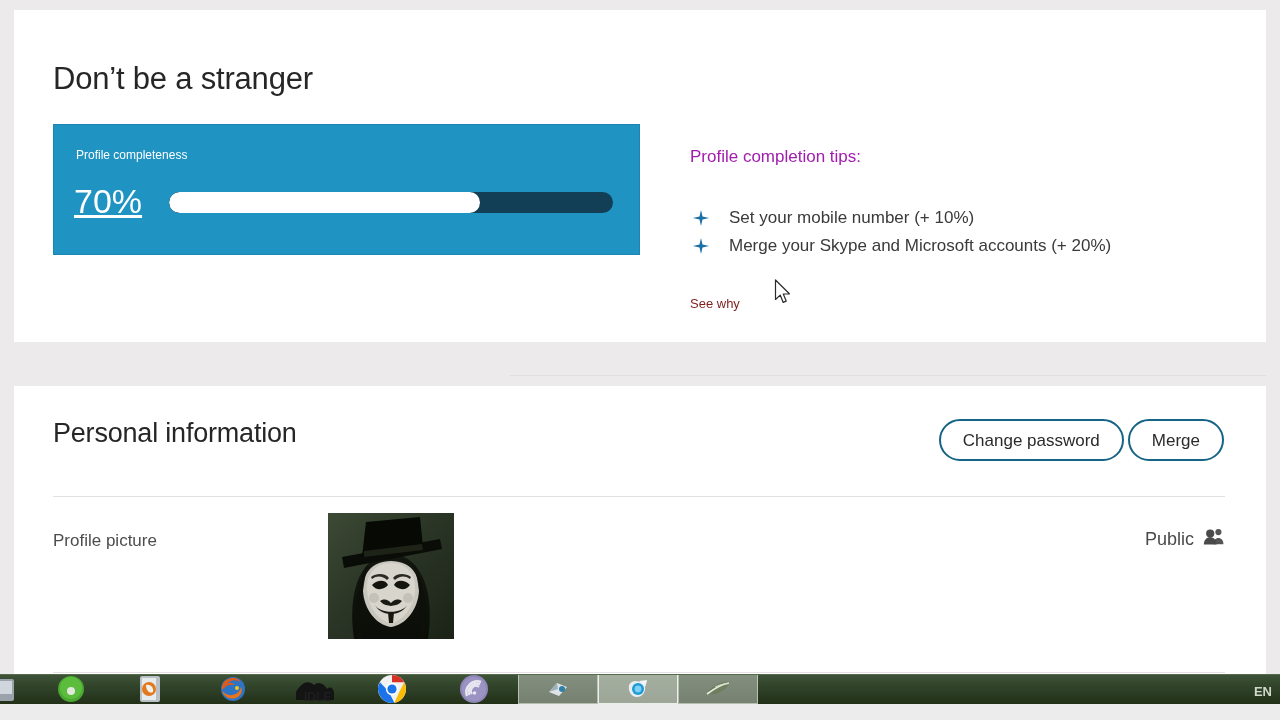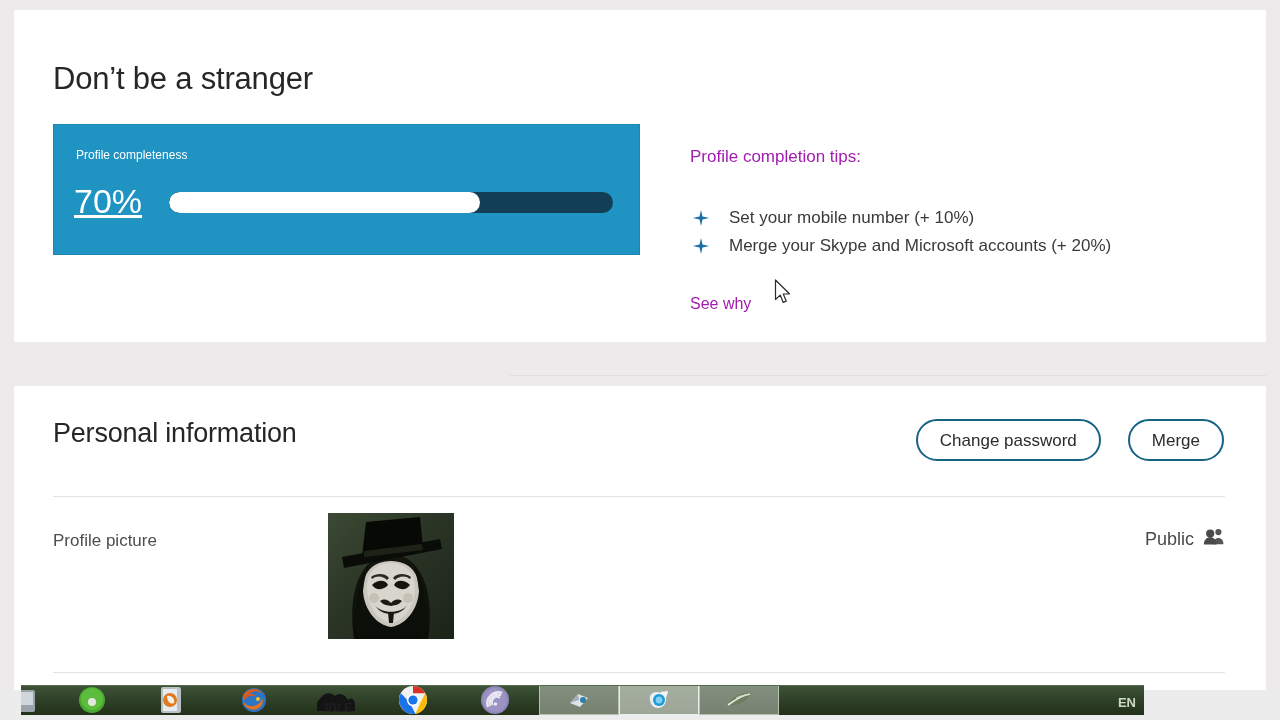--- a/index.html
+++ b/index.html
@@ -138,22 +138,22 @@
   .tip-text {
     color: #3a3a3a;
     font-size: 17px;
     line-height: 22px;
     white-space: nowrap;
   }
 
   .see-why {
     display: inline-block;
     margin-top: 33px;
-    color: #a21caf;
-    font-size: 16px;
+    color: #7f1d1d;
+    font-size: 13px;
     line-height: 22px;
     text-decoration: none;
     cursor: pointer;
   }
 
   
   .gap-strip {
     position: absolute;
     left: 0;
     top: 342px;
@@ -180,21 +180,21 @@
     top: 30px;
     font-size: 27px;
     line-height: 34px;
   }
 
   .header-actions {
     position: absolute;
     right: 42px;
     top: 33px;
     display: flex;
-    gap: 27px;
+    gap: 4px;
   }
 
   .pill-btn {
     height: 42px;
     padding: 0 22px;
     border: 2px solid #166485;
     border-radius: 21px;
     background: #ffffff;
     color: #2b2b2b;
     font-family: "Liberation Sans", sans-serif;
@@ -267,27 +267,26 @@
     width: 18px;
     height: 26px;
     pointer-events: none;
     z-index: 50;
   }
 
   
   .taskbar {
     position: absolute;
     left: 0;
-    bottom: 5px;
-    width: 1123px;
+    bottom: 16px;
+    width: 1280px;
     height: 30px;
     background: linear-gradient(180deg,#3d5236 0%, #2f4229 45%, #223018 100%);
     border-top: 1px solid #566b4c;
     overflow: hidden;
-    margin-left: 21px;
   }
 
   .tb-item {
     position: absolute;
     bottom: 0;
     height: 30px;
     display: flex;
     align-items: center;
     justify-content: center;
   }

